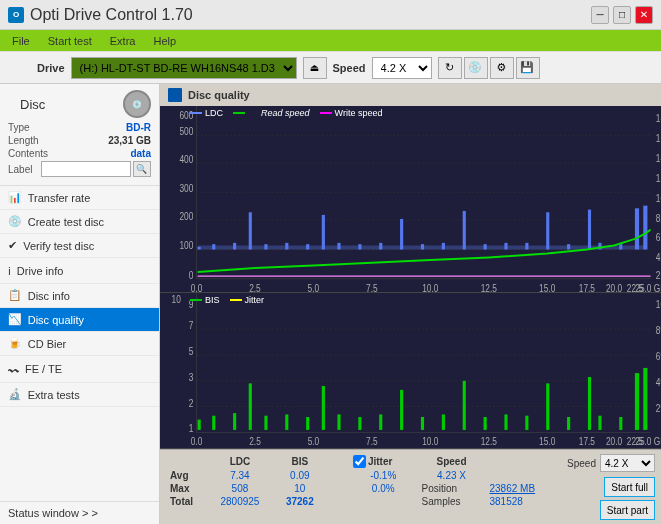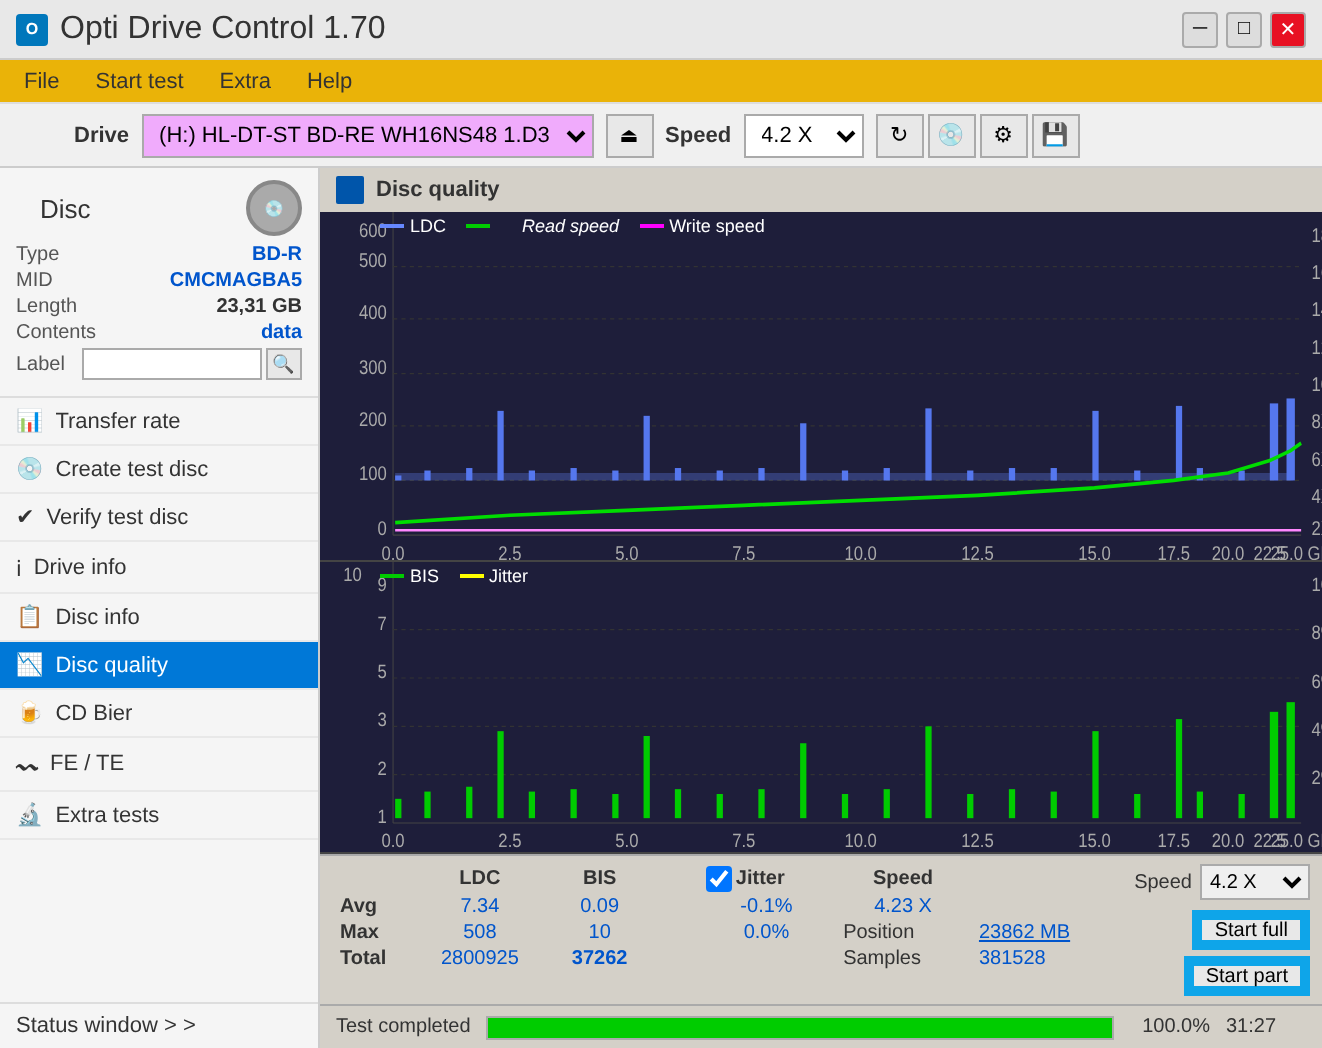--- a/index.html
+++ b/index.html
@@ -8,27 +8,27 @@
     
     .title-bar { background: #e8e8e8; height: 30px; display: flex; align-items: center; padding: 0 8px; border-bottom: 1px solid #ccc; justify-content: space-between; }
     .title-bar-left { display: flex; align-items: center; gap: 6px; }
     .title-bar-icon { width: 16px; height: 16px; background: #0077bb; border-radius: 2px; display: flex; align-items: center; justify-content: center; color: white; font-size: 8px; font-weight: bold; }
     .title-bar-title { font-size: 16px; color: #333; }
     .title-bar-controls { display: flex; gap: 4px; }
     .title-btn { width: 18px; height: 18px; background: #ddd; border: 1px solid #aaa; border-radius: 2px; display: flex; align-items: center; justify-content: center; cursor: pointer; font-size: 10px; }
     .title-btn.close { background: #e81123; color: white; }
     
     
-    .menu-bar { background: #eab308; height: 22px; display: flex; align-items: center; padding: 0 4px; border-bottom: 1px solid #ddd; gap: 2px; }
+    .menu-bar { background: #84cc16; height: 22px; display: flex; align-items: center; padding: 0 4px; border-bottom: 1px solid #ddd; gap: 2px; }
     .menu-item { padding: 2px 8px; cursor: pointer; font-size: 11px; color: #333; }
     
     
     .drive-bar { background: #f0f0f0; height: 32px; display: flex; align-items: center; padding: 0 6px; border-bottom: 1px solid #ccc; gap: 6px; }
     .drive-label { font-size: 11px; font-weight: bold; color: #333; margin-left: 31px; }
-    .drive-select { height: 22px; font-size: 11px; border: 1px solid #aaa; background: #f0abfc; padding: 0 4px; min-width: 200px; }
+    .drive-select { height: 22px; font-size: 11px; border: 1px solid #aaa; background: #4d7c0f; padding: 0 4px; min-width: 200px; }
     .drive-btn { height: 22px; width: 24px; background: #e8e8e8; border: 1px solid #aaa; cursor: pointer; display: flex; align-items: center; justify-content: center; font-size: 10px; }
     .speed-label { font-size: 11px; font-weight: bold; color: #333; }
     .speed-select { height: 22px; font-size: 11px; border: 1px solid #aaa; background: white; padding: 0 4px; width: 60px; }
     .speed-btns { display: flex; gap: 2px; }
     .icon-btn { height: 22px; width: 24px; background: #e8e8e8; border: 1px solid #aaa; cursor: pointer; display: flex; align-items: center; justify-content: center; }
     
     
     .main-layout { display: flex; height: calc(524px - 30px - 22px - 32px); }
     
     
@@ -61,21 +61,21 @@
     .dq-title { font-size: 11px; font-weight: bold; color: #333; }
     
     
     .charts-container { flex: 1; display: flex; flex-direction: column; background: #1a1a3a; padding: 0; position: relative; }
     
     
     .chart { flex: 1; position: relative; overflow: hidden; border-bottom: 1px solid #444; }
     
     
     .stats-bar { background: #d4d0c8; padding: 3px 8px; display: flex; align-items: flex-start; gap: 10px; }
-    .action-btn { height: 20px; background: #e8e8e8; border: 5px solid #0ea5e9; cursor: pointer; font-size: 10px; padding: 0 6px; white-space: nowrap; }
+    .action-btn { height: 20px; background: #e8e8e8; border: 1px solid #0ea5e9; cursor: pointer; font-size: 10px; padding: 0 6px; white-space: nowrap; }
     
     
     .progress-bar-container { background: #d4d0c8; height: 22px; display: flex; align-items: center; gap: 8px; padding: 0 8px; border-top: 1px solid #aaa; }
     .progress-track { flex: 1; height: 12px; background: white; border: 1px solid #aaa; position: relative; overflow: hidden; }
     .progress-fill { height: 100%; background: #00cc00; }
     .progress-text { font-size: 10px; color: #333; min-width: 40px; text-align: right; }
     .progress-time { font-size: 10px; color: #333; min-width: 40px; }
     .status-text { font-size: 10px; color: #333; flex: 0 0 auto; }
   </style>
 </head>
@@ -127,24 +127,20 @@
   <div class="sidebar">
 
     <div class="disc-section">
       <div class="disc-header">
         <span class="disc-title">Disc</span>
         <div style="width:28px;height:28px;background:#aaa;border-radius:50%;border:2px solid #888;display:flex;align-items:center;justify-content:center;font-size:8px;color:#555;">💿</div>
       </div>
       <div class="disc-row">
         <span class="disc-row-label">Type</span>
         <span class="disc-row-value">BD-R</span>
-      </div>
-      <div class="disc-row">
-        <span class="disc-row-label">MID</span>
-        <span class="disc-row-value">CMCMAGBA5</span>
       </div>
       <div class="disc-row">
         <span class="disc-row-label">Length</span>
         <span class="disc-row-value black">23,31 GB</span>
       </div>
       <div class="disc-row">
         <span class="disc-row-label">Contents</span>
         <span class="disc-row-value">data</span>
       </div>
       <div class="disc-row" style="align-items:center;">
@@ -433,23 +429,15 @@
           <span style="font-size:10px;color:#333;">Speed</span>
           <select style="height:18px;font-size:10px;border:1px solid #aaa;width:55px;">
             <option>4.2 X</option>
           </select>
         </div>
         <button class="action-btn">Start full</button>
         <button class="action-btn">Start part</button>
       </div>
     </div>
 
-    <div class="progress-bar-container">
-      <span class="status-text">Test completed</span>
-      <div class="progress-track">
-        <div class="progress-fill" style="width:100%;"></div>
-      </div>
-      <span class="progress-text">100.0%</span>
-      <span class="progress-time">31:27</span>
-    </div>
 
   </div>
 </div>
 
 </body></html>

